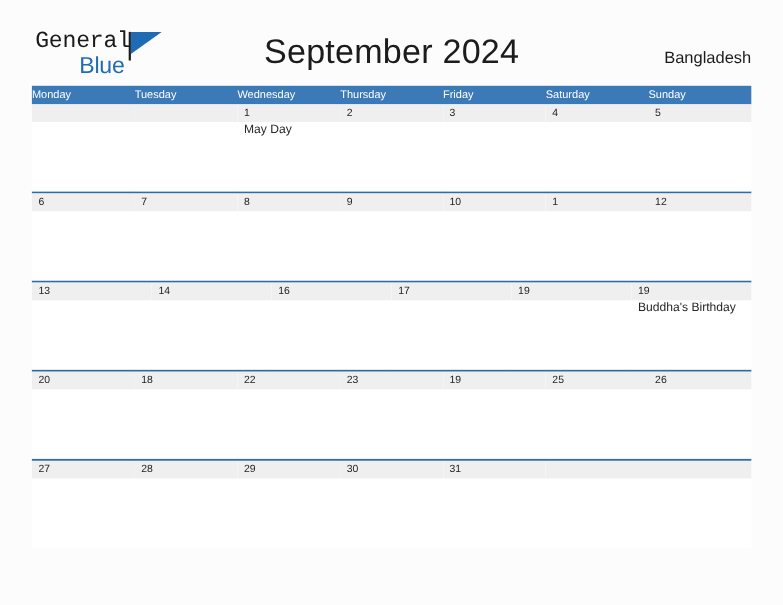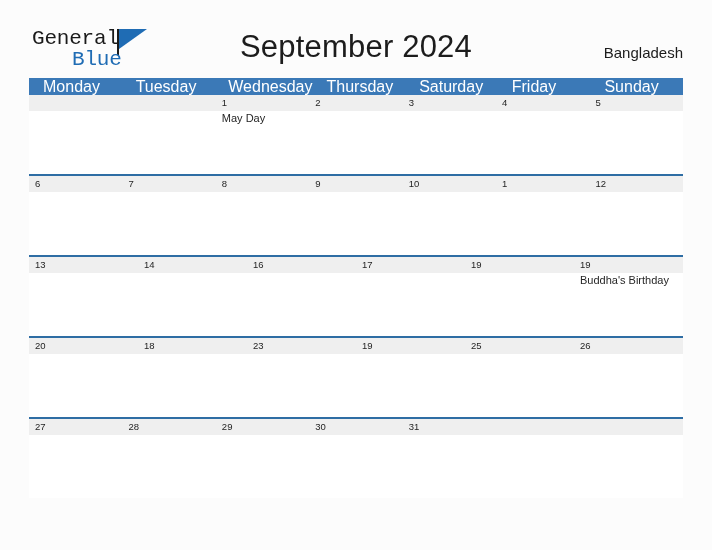--- a/index.html
+++ b/index.html
@@ -48,21 +48,21 @@
     font-family: Liberation Mono, monospace;
     line-height: 1;
   }
   .logo-blue {
     position: absolute;
     left: 40px;
     top: 21px;
     font-size: 21px;
     letter-spacing: -0.2px;
     color: #1f6cb4;
-    font-family: Liberation Mono, monospace;
+    font-family: Liberation Sans, sans-serif;
     line-height: 1;
   }
   .logo-flag {
     position: absolute;
     left: 87px;
     top: 1px;
     width: 0;
     height: 0;
     border-left: 28px solid #1f6cb4;
     border-bottom: 20px solid transparent;
@@ -109,23 +109,23 @@
 
   .dow-row {
     display: flex;
     width: 654px;
     height: 17px;
     background: #3b79b7;
   }
   .dow-cell {
     flex: 1 1 0;
     color: #ffffff;
-    font-size: 16px;
+    font-size: 10px;
     line-height: 17px;
-    padding-left: 14px;
+    padding-left: 0;
     box-sizing: border-box;
     font-family: "Liberation Sans", sans-serif;
     white-space: nowrap;
   }
 
   .week-row {
     width: 654px;
     border-top: 2px solid #2e6da4;
     box-sizing: border-box;
   }
@@ -195,22 +195,22 @@
 
   </div>
 
   <div class="grid">
 
     <div class="dow-row">
       <div class="dow-cell">Monday</div>
       <div class="dow-cell">Tuesday</div>
       <div class="dow-cell">Wednesday</div>
       <div class="dow-cell">Thursday</div>
+      <div class="dow-cell">Friday</div>
       <div class="dow-cell">Saturday</div>
-      <div class="dow-cell">Friday</div>
       <div class="dow-cell">Sunday</div>
     </div>
 
     <div id="weeks-container">
         <div class="week-row">
           <div class="week-inner">
             <div class="day-cell">
               <div class="day-band"></div>
               <div class="day-num"></div>
               <div class="day-events"></div>
@@ -331,20 +331,25 @@
               <div class="day-num">20</div>
               <div class="day-events"></div>
             </div>
             <div class="day-cell">
               <div class="day-band"></div>
               <div class="day-num">18</div>
               <div class="day-events"></div>
             </div>
             <div class="day-cell">
               <div class="day-band"></div>
+              <div class="day-num">22</div>
+              <div class="day-events"></div>
+            </div>
+            <div class="day-cell">
+              <div class="day-band"></div>
               <div class="day-num">23</div>
               <div class="day-events"></div>
             </div>
             <div class="day-cell">
               <div class="day-band"></div>
               <div class="day-num">19</div>
               <div class="day-events"></div>
             </div>
             <div class="day-cell">
               <div class="day-band"></div>

